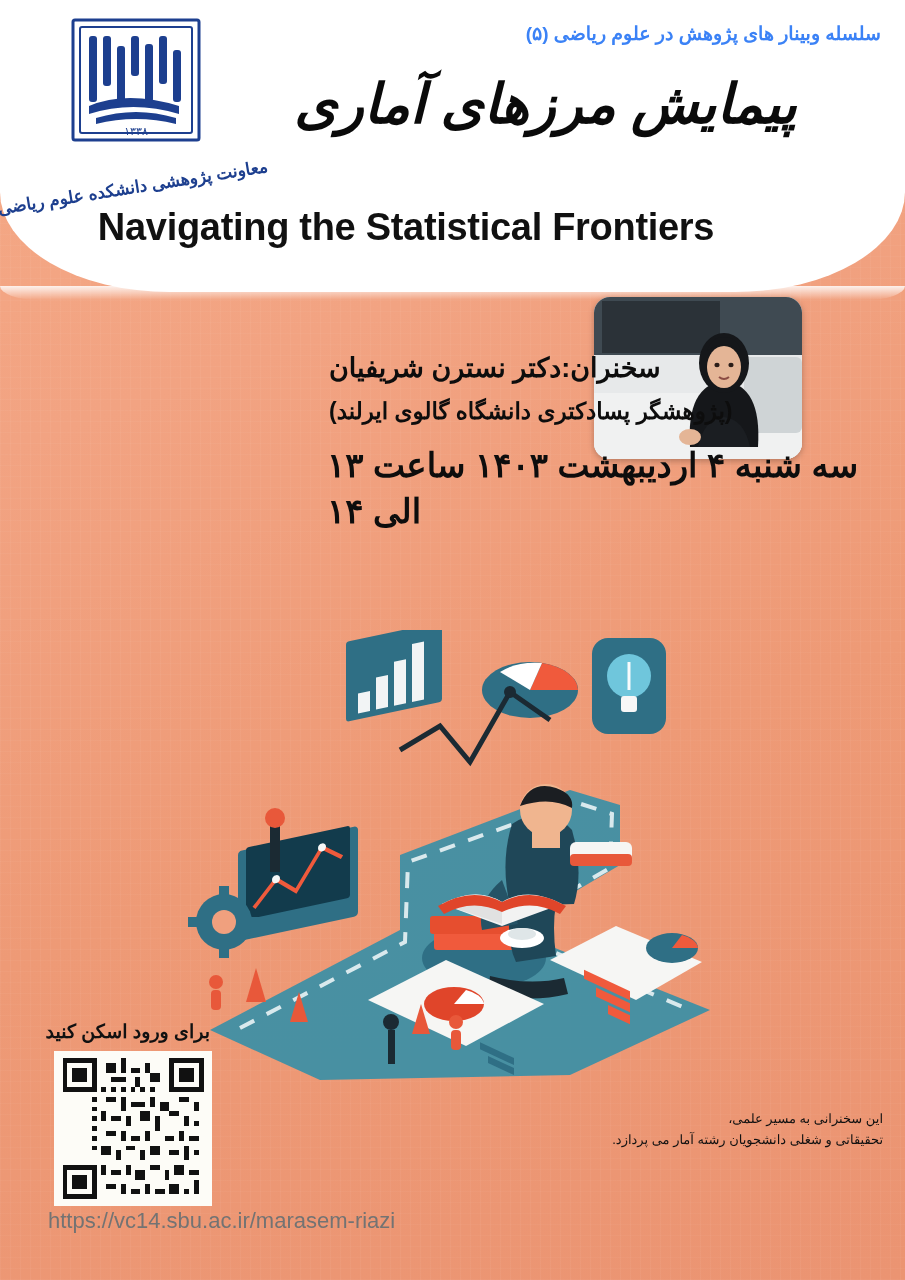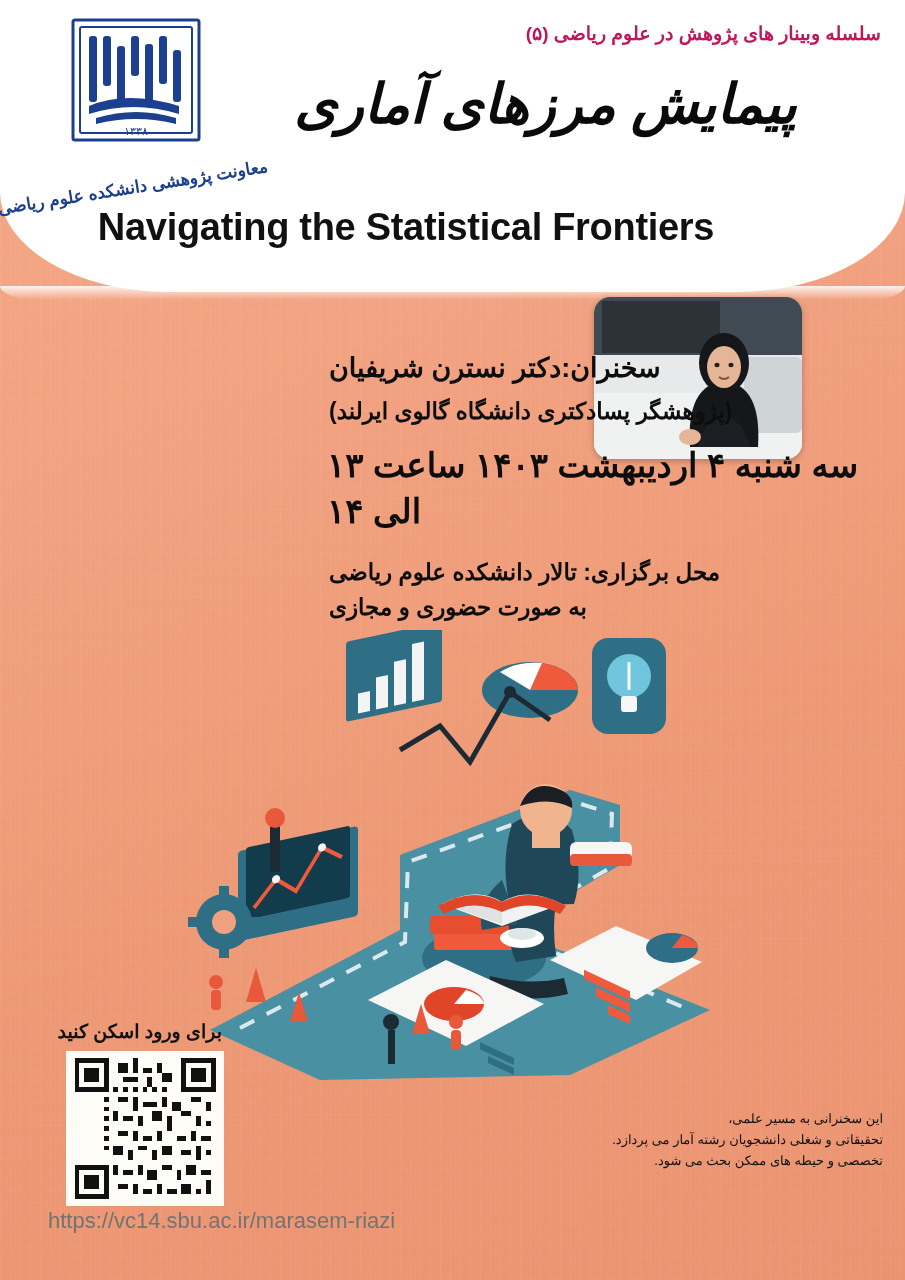--- a/index.html
+++ b/index.html
@@ -61,21 +61,21 @@
     text-align: center;
     direction: rtl;
   }
 
   
   .series-line {
     position: absolute;
     top: 22px; right: 24px;
     font-size: 19px;
     font-weight: bold;
-    color: #be185d;
+    color: #3b82f6;
     direction: rtl;
     z-index: 5;
   }
   .title-fa {
     position: absolute;
     top: 70px; right: 24px; left: 210px;
     text-align: center;
     font-size: 55px;
     font-weight: bold;
     color: #0a0a0a;
@@ -144,21 +144,21 @@
   .illustration {
     position: absolute;
     left: 150px; top: 630px;
     width: 620px; height: 460px;
     z-index: 3;
   }
 
   
   .qr-block {
     position: absolute;
-    left: 38px; top: 1020px;
+    left: 26px; top: 1020px;
     width: 190px;
     z-index: 6;
     direction: rtl;
   }
   .qr-caption {
     font-size: 19px;
     font-weight: bold;
     color: #111;
     text-align: right;
     margin-bottom: 8px;
@@ -246,24 +246,20 @@
     <path d="M125 80 q5 4 10 0" stroke="#8a4b43" stroke-width="2" fill="none"></path>
     <path d="M104 150 q6 -28 26 -30 q20 2 26 30 z" fill="#1b1e22"></path>
     <ellipse cx="96" cy="140" rx="11" ry="8" fill="#e4b596"></ellipse>
   </svg>
 </div>
 
 <div class="info">
   <div class="speaker-name">سخنران:دکتر نسترن شریفیان</div>
   <div class="speaker-affil">(پژوهشگر پسادکتری دانشگاه گالوی ایرلند)</div>
   <div class="datetime">سه شنبه ۴ اردیبهشت ۱۴۰۳ ساعت ۱۳ الی ۱۴</div>
-  <div class="venue">
-    <div>محل برگزاری: تالار دانشکده علوم ریاضی</div>
-    <div>به صورت حضوری و مجازی</div>
-  </div>
 </div>
 
 <div class="illustration">
   <svg viewBox="0 0 620 460" width="620" height="460" xmlns="http://www.w3.org/2000/svg">
 
     <path d="M60 400 L250 300 L250 225 L420 160 L470 175 L470 235 L360 300 L560 380 L420 445 L170 450 Z" fill="#3f8fa4" opacity="0.95"></path>
     <path d="M90 398 L255 312 L258 232 L425 172 L462 184 L460 238 L352 300 L540 380" stroke="#e9f3f5" stroke-width="4" stroke-dasharray="16 14" fill="none" opacity="0.9"></path>
 
     <g>
       <rect x="88" y="240" width="120" height="90" rx="4" fill="#2f6f85" transform="skewY(-12)"></rect>
@@ -475,14 +471,13 @@
       </g>
     </svg>
   </div>
 </div>
 
 <div class="site-url">https://vc14.sbu.ac.ir/marasem-riazi</div>
 
 <div class="abstract">
   <p>این سخنرانی به مسیر علمی،</p>
   <p>تحقیقاتی و شغلی دانشجویان رشته آمار می پردازد.</p>
-  <p>تخصصی و حیطه های ممکن بحث می شود.</p>
 </div>
 
 </body></html>

